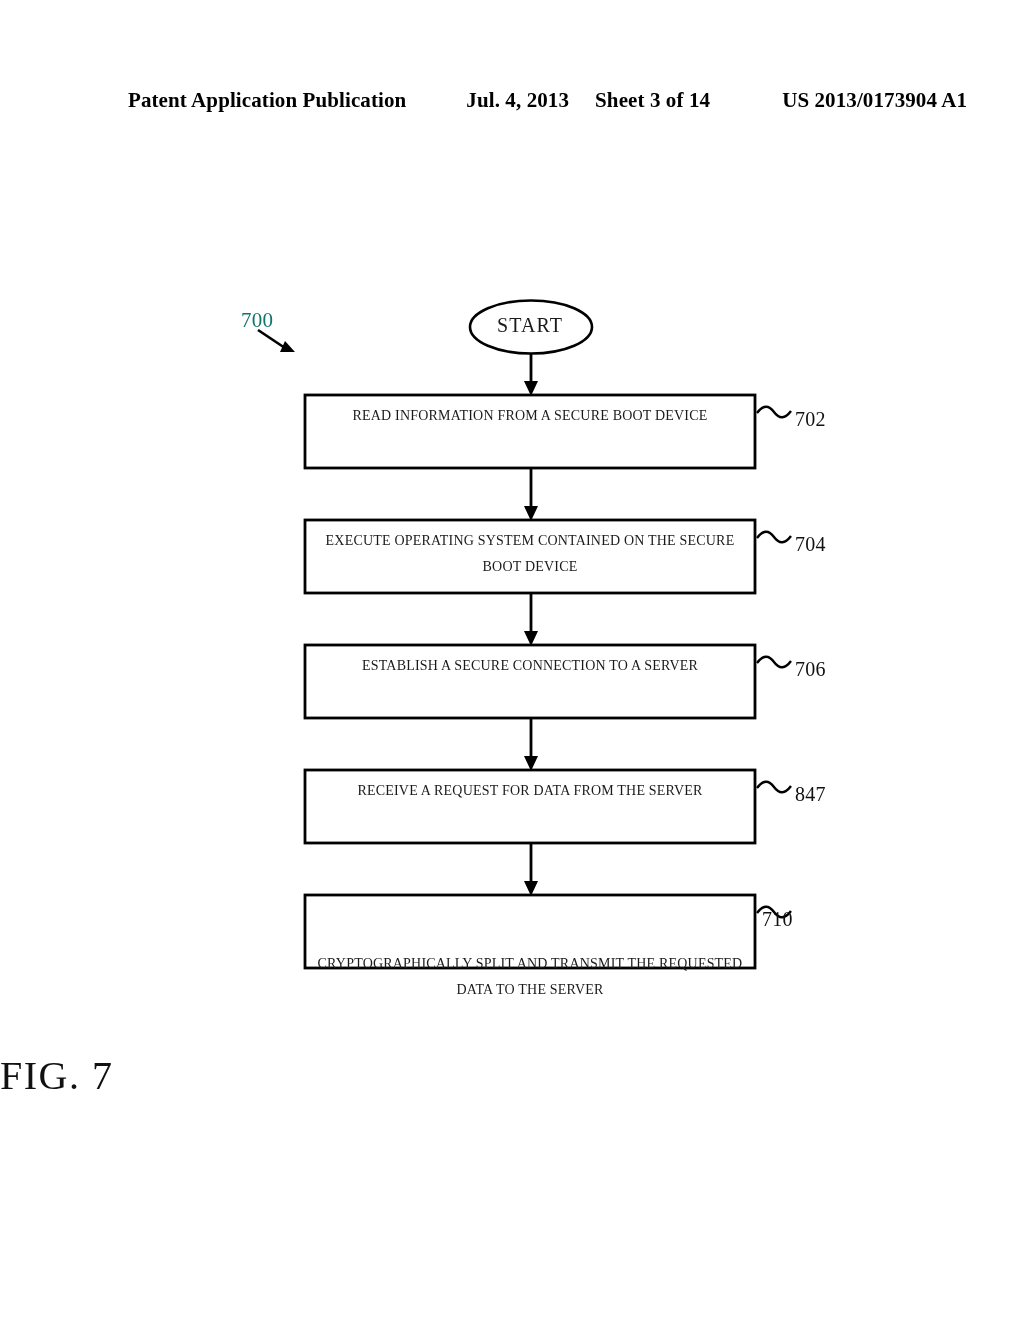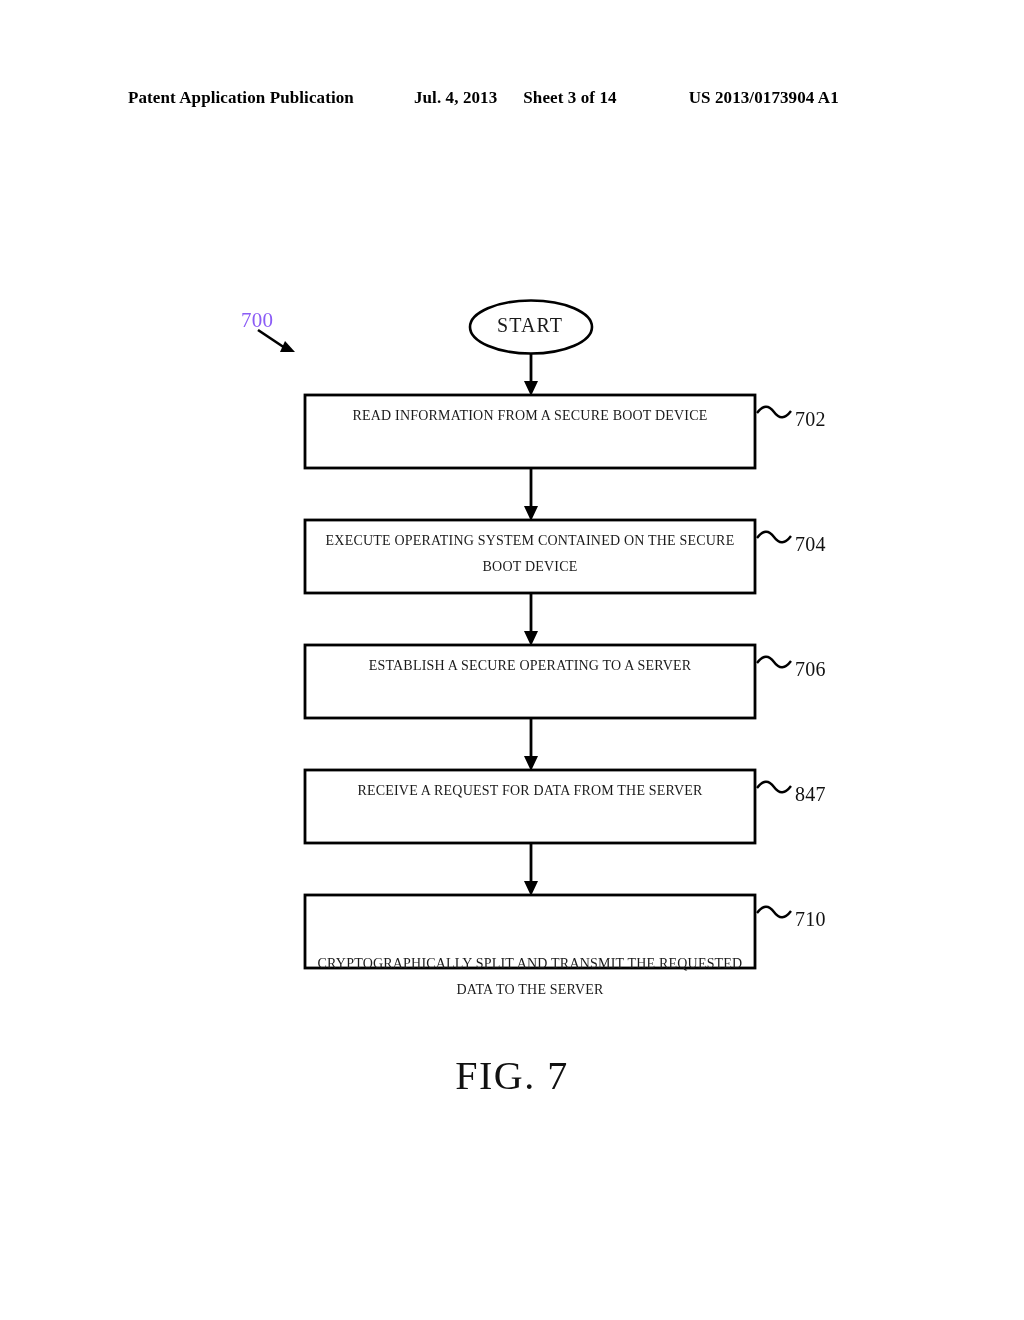--- a/index.html
+++ b/index.html
@@ -20,21 +20,21 @@
   
   #page-header {
     position: absolute;
     top: 88px;
     left: 128px;
     width: 768px;
     height: 26px;
     display: flex;
     align-items: baseline;
     font-weight: bold;
-    font-size: 17px;
+    font-size: 21px;
     letter-spacing: 0.1px;
     white-space: nowrap;
   }
   #page-header .hdr-pub   { flex: 0 0 auto; }
   #page-header .hdr-date  { flex: 0 0 auto; margin-left: 60px; }
   #page-header .hdr-sheet { flex: 0 0 auto; margin-left: 26px; }
   #page-header .hdr-num   { flex: 0 0 auto; margin-left: 72px; }
 
   
   #figure-canvas {
@@ -79,29 +79,29 @@
     letter-spacing: 0.3px;
     color: #111111;
   }
 
   .ref-700 {
     position: absolute;
     left: 241px;
     top: 308px;
     font-size: 21px;
     letter-spacing: 0.3px;
-    color: #8b5cf6;
+    color: #0f766e;
   }
 
   #fig-caption {
     position: absolute;
     left: 0;
     top: 1052px;
     width: 1024px;
-    text-align: center;
+    text-align: left;
     font-size: 40px;
     letter-spacing: 1.5px;
     color: #111111;
   }
 </style>
 </head>
 <body>
 
 <div id="page-header">
   <span class="hdr-pub">Patent Application Publication</span>
@@ -167,25 +167,25 @@
     <rect x="305" y="895" width="450" height="73" fill="#ffffff" stroke="#000000" stroke-width="2.8"></rect>
     <path d="M 757 913 q 9 -12 17 -1 q 8 11 17 -1" fill="none" stroke="#000000" stroke-width="2.4"></path>
   </svg>
 
   <div class="ref-700">700</div>
 
   <div class="start-label">START</div>
 
   <div class="flow-box-text" style="left:311px; top:403px; width:438px;">READ INFORMATION FROM A SECURE BOOT DEVICE</div>
   <div class="flow-box-text" style="left:311px; top:528px; width:438px;">EXECUTE OPERATING SYSTEM CONTAINED ON THE SECURE BOOT DEVICE</div>
-  <div class="flow-box-text" style="left:311px; top:653px; width:438px;">ESTABLISH A SECURE OPERATING TO A SERVER</div>
+  <div class="flow-box-text" style="left:311px; top:653px; width:438px;">ESTABLISH A SECURE CONNECTION TO A SERVER</div>
   <div class="flow-box-text" style="left:311px; top:778px; width:438px;">RECEIVE A REQUEST FOR DATA FROM THE SERVER</div>
   <div class="flow-box-text" style="left:311px; top:903px; width:438px;margin-top:48px;">CRYPTOGRAPHICALLY SPLIT AND TRANSMIT THE REQUESTED DATA TO THE SERVER</div>
 
   <div class="ref-num" style="left:795px; top:408px;">702</div>
   <div class="ref-num" style="left:795px; top:533px;">704</div>
   <div class="ref-num" style="left:795px; top:658px;">706</div>
   <div class="ref-num" style="left:795px; top:783px;">847</div>
-  <div class="ref-num" style="left:795px; top:908px;">710</div>
+  <div class="ref-num" style="left:762px; top:908px;">710</div>
 
   <div id="fig-caption">FIG. 7</div>
 
 </div>
 
 </body></html>

